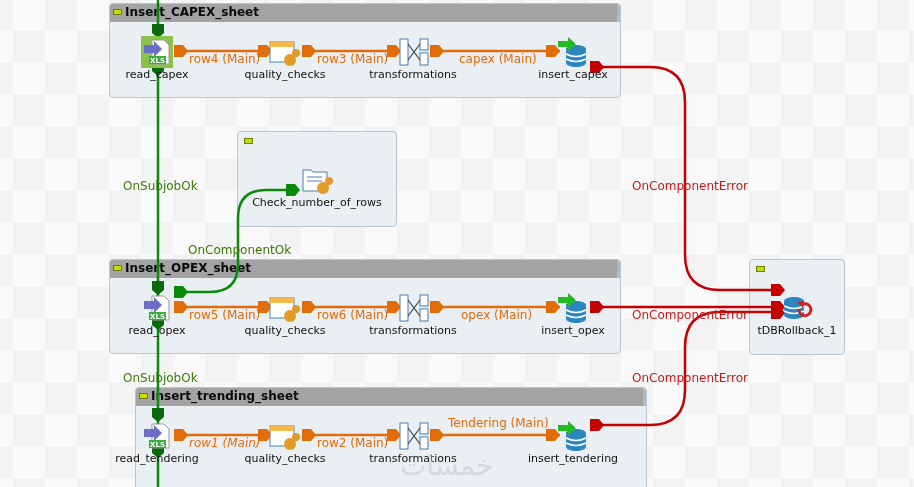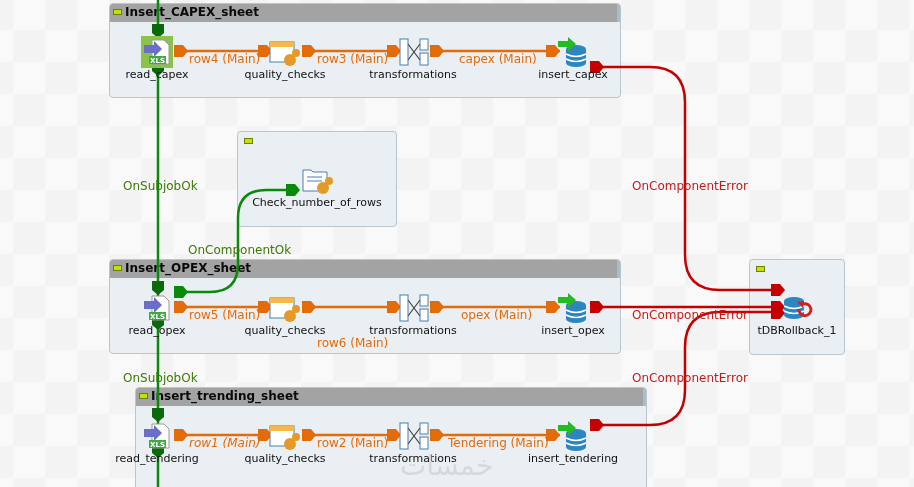--- a/index.html
+++ b/index.html
@@ -264,26 +264,26 @@
 <span class="node-label" style="left:413px;top:452px;">transformations</span>
 <span class="node-label" style="left:573px;top:452px;">insert_tendering</span>
 
 <span class="node-label" style="left:797px;top:324px;">tDBRollback_1</span>
 
 <span class="link-label orange" style="left:189px;top:52px;">row4 (Main)</span>
 <span class="link-label orange" style="left:317px;top:52px;">row3 (Main)</span>
 <span class="link-label orange" style="left:459px;top:52px;text-align:center;">capex (Main)</span>
 
 <span class="link-label orange" style="left:189px;top:308px;">row5 (Main)</span>
-<span class="link-label orange" style="left:317px;top:308px;margin-top:28px;">row6 (Main)</span>
+<span class="link-label orange" style="left:317px;top:308px;">row6 (Main)</span>
 <span class="link-label orange" style="left:461px;top:308px;">opex (Main)</span>
 
 <span class="link-label orange" style="left:189px;top:436px;font-style:italic;">row1 (Main)</span>
 <span class="link-label orange" style="left:317px;top:436px;">row2 (Main)</span>
-<span class="link-label orange" style="left:448px;top:436px;">Tendering (Main)</span>
+<span class="link-label orange" style="left:448px;top:416px;">Tendering (Main)</span>
 
 <span class="link-label green" style="left:123px;top:179px;">OnSubjobOk</span>
 <span class="link-label green" style="left:188px;top:243px;">OnComponentOk</span>
 <span class="link-label green" style="left:123px;top:371px;">OnSubjobOk</span>
 
 <span class="link-label red" style="left:632px;top:179px;">OnComponentError</span>
 <span class="link-label red" style="left:632px;top:308px;">OnComponentError</span>
 <span class="link-label red" style="left:632px;top:371px;">OnComponentError</span>
 
 <span class="watermark">خمسات</span>

